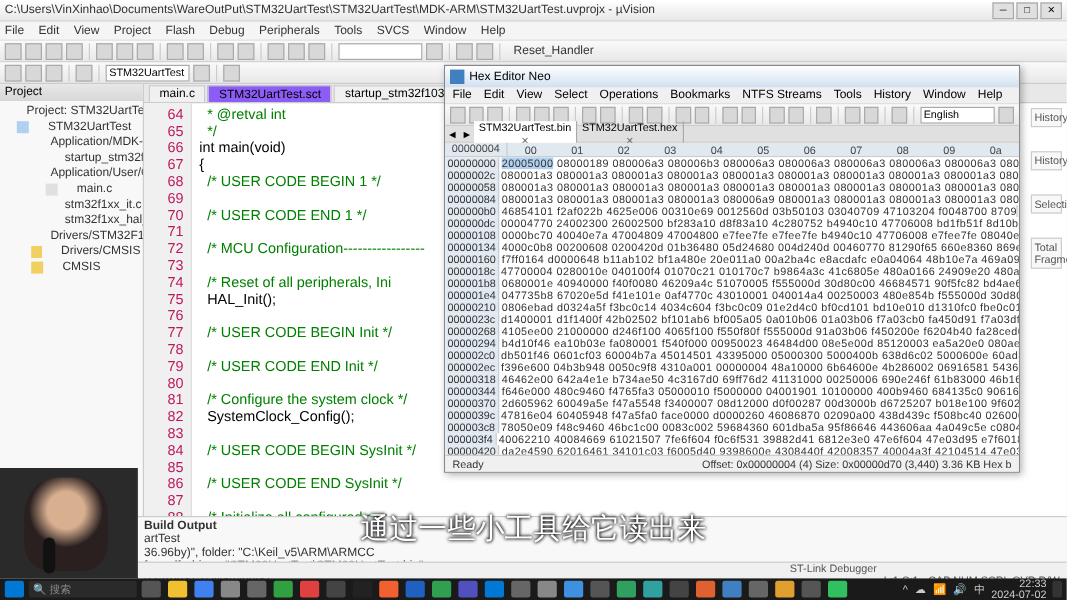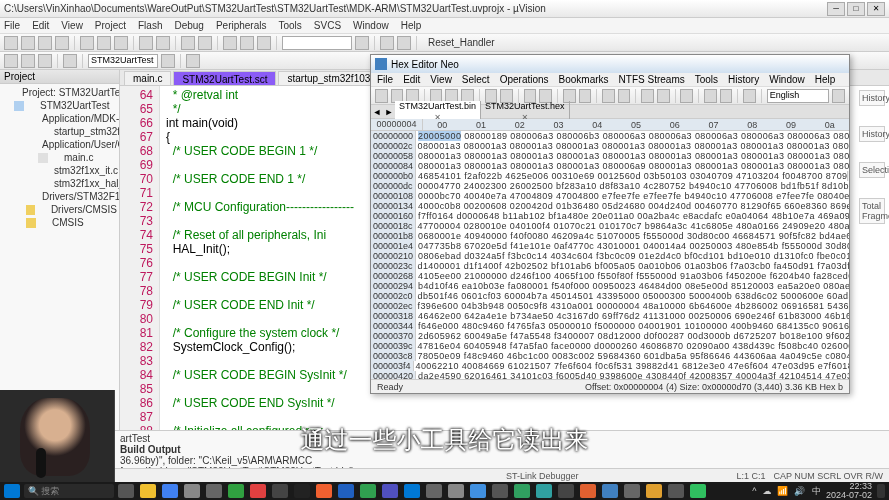--- a/index.html
+++ b/index.html
@@ -57,21 +57,21 @@
 .hex-side { position:absolute; right:4px; top:90px; width:26px; display:flex; flex-direction:column; gap:20px; font-size:9px; color:#555; }
 .hex-side-block { border:1px solid #ccc; background:#f8f8f8; padding:2px; }
 .hex-statusbar { height:14px; background:#f0f0f0; border-top:1px solid #ccc; display:flex; align-items:center; justify-content:space-between; padding:0 6px; font-size:9px; color:#333; }
 .output-area { height:60px; background:#f8f8f8; border-top:1px solid #ccc; display:flex; }
 .webcam { width:115px; height:92px; position:absolute; left:0; bottom:18px; background:#2a2a2a; z-index:5; border-right:1px solid #444; }
 .webcam .face { position:absolute; left:20px; top:8px; width:70px; height:78px; background:radial-gradient(circle at 50% 35%, #d8b090 25%, #2a2020 50%); border-radius:40% 40% 30% 30%; }
 .webcam .mic { position:absolute; left:36px; bottom:4px; width:10px; height:30px; background:#111; border-radius:5px; }
 .build-output { flex:1; font-family:Consolas,monospace; font-size:10px; color:#333; padding:2px 4px 2px 120px; }
 .build-output div { white-space:nowrap; }
 .subtitle-overlay { position:absolute; left:50%; transform:translateX(-50%); bottom:44px; font-size:24px; color:#fff; text-shadow:0 0 3px #000,0 0 3px #000; font-weight:500; z-index:10; }
-.statusbar-main { position:absolute; bottom:18px; left:0; right:0; height:14px; background:#f0f0f0; border-top:1px solid #ccc; font-size:9px; display:flex; align-items:center; padding:0 6px; color:#555; z-index:2; }
+.statusbar-main { position:absolute; bottom:18px; left:0; right:0; height:14px; background:#f0f0f0; border-top:1px solid #ccc; font-size:9px; display:flex; align-items:center; padding:0 6px; color:#555; z-index:2;flex-direction:column; }
 .statusbar-main .sb-right { margin-left:auto; display:flex; gap:8px; }
 .taskbar { position:absolute; bottom:0; left:0; right:0; height:18px; background:#1a1a1a; display:flex; align-items:center; padding:0 4px; gap:4px; z-index:20; }
 .task-btn { width:16px; height:14px; border-radius:2px; }
 .task-search { width:90px; height:14px; background:#2a2a2a; color:#888; font-size:9px; padding:0 4px; display:flex; align-items:center; gap:2px; border-radius:2px; }
 .task-icons-left { display:flex; gap:6px; align-items:center; }
 .task-icons-right { display:flex; gap:5px; align-items:center; margin-left:auto; }
 .tray { color:#ccc; font-size:9px; display:flex; gap:6px; align-items:center; }
 .clock { color:#ccc; font-size:9px; text-align:right; line-height:9px; }
 </style>
 </head>
@@ -455,22 +455,22 @@
 
 <div class="hex-side">
   <div class="hex-side-block">History</div>
   <div class="hex-side-block">History</div>
   <div class="hex-side-block">Selection</div>
   <div class="hex-side-block">Total Fragment</div>
 </div>
 
 <div class="output-area">
   <div class="build-output" id="build-output">
+      <div style="font-weight: bold;">Build Output</div>
       <div>artTest</div>
-      <div style="font-weight: bold;">Build Output</div>
       <div>36.96by)", folder: "C:\Keil_v5\ARM\ARMCC</div>
       <div></div>
       <div>fromelf --bin -o "STM32UartTest\STM32UartTest.bin"</div>
       <div>0 Error(s), 0 Warning(s).</div>
     </div>
 </div>
 
 <div class="webcam">
   <div class="face"></div>
   <div class="mic"></div>

